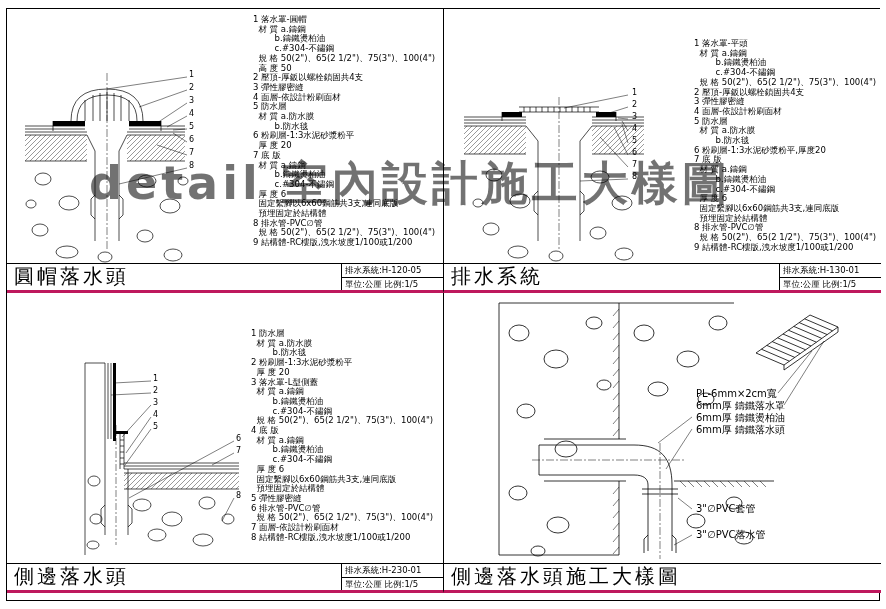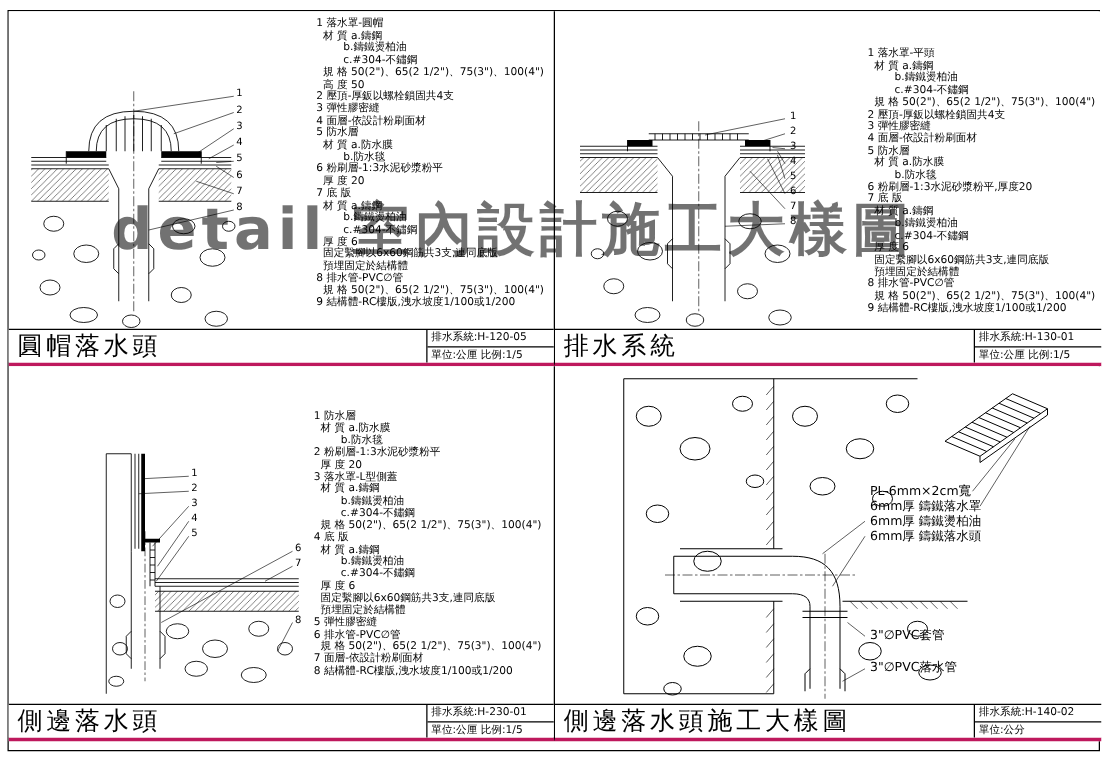--- a/index.html
+++ b/index.html
@@ -387,21 +387,17 @@
       </svg>
       <span class="callout" style="left:252px;top:96px">PL-6mm×2cm寬</span>
       <span class="callout" style="left:252px;top:108px">6mm厚 鑄鐵落水罩</span>
       <span class="callout" style="left:252px;top:120px">6mm厚 鑄鐵燙柏油</span>
       <span class="callout" style="left:252px;top:132px">6mm厚 鑄鐵落水頭</span>
       <span class="callout" style="left:252px;top:211px">3"∅PVC套管</span>
       <span class="callout" style="left:252px;top:237px">3"∅PVC落水管</span>
     </div>
     <div class="titlebar">
       <div class="panel-title">側邊落水頭施工大樣圖</div>
-      <div class="infobox">
-        <div class="info-row">排水系統:H-140-02</div>
-        <div class="info-row">單位:公分</div>
-      </div>
     </div>
   </section>
 
   <div class="watermark">detail 室內設計施工大樣圖</div>
 </div>
 
 </body></html>

